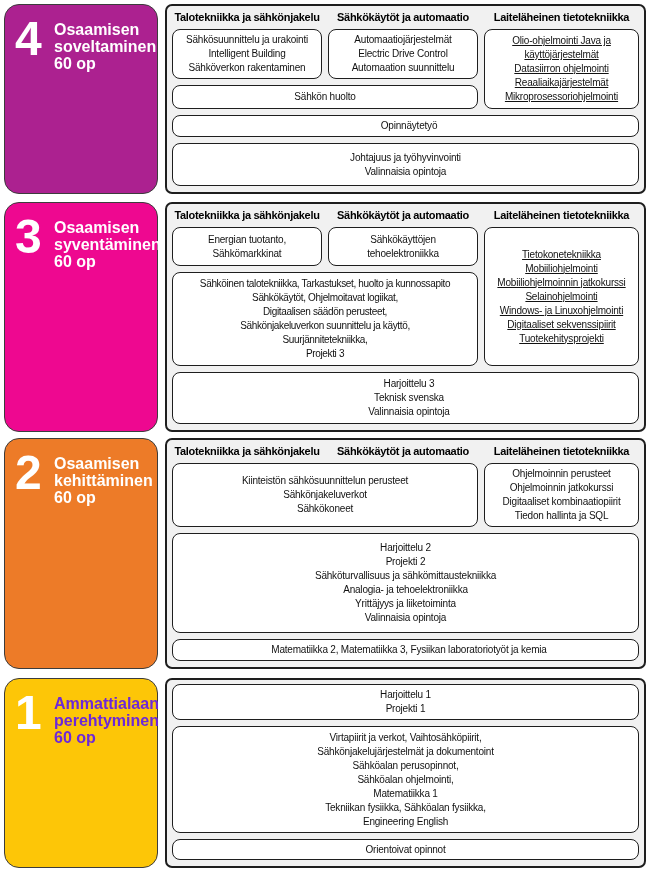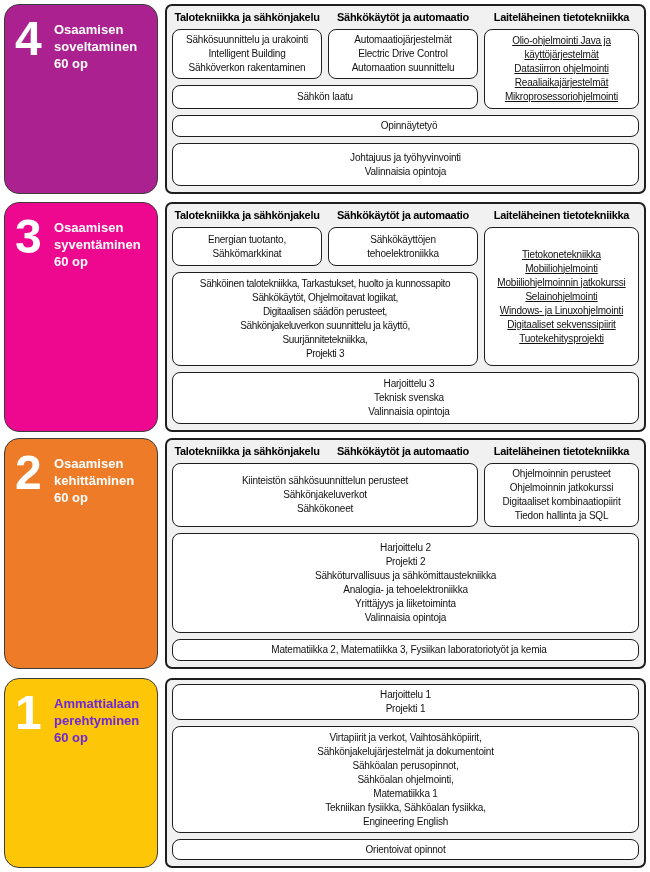--- a/index.html
+++ b/index.html
@@ -11,21 +11,21 @@
   .h3 { height: 230px; margin-bottom: 6px; }
   .h2 { height: 231px; margin-bottom: 9px; }
   .h1 { height: 190px; }
 
   
   .badge { width: 154px; flex: none; border-radius: 15px;
     border: 1.5px solid #3c3c3c; display: flex; align-items: flex-start;
     padding: 14px 4px 0 10px; color: #fff; }
   .num { font-size: 48px; font-weight: bold; line-height: 40px;
     width: 36px; flex: none; letter-spacing: -2px; }
-  .lbl { font-weight: bold; font-size: 13px; line-height: 17px;
+  .lbl { font-weight: bold; font-size: 16px; line-height: 17px;
     white-space: pre; padding-top: 2px; margin-left: 3px; }
   .lbl.dark { color: #6d28d9; }
 
   
   .panel { flex: 1; background: #f1f1f1; border: 2px solid #1e1e1e;
     border-radius: 7px; display: grid;
     grid-template-columns: 150px 150px 1fr;
     column-gap: 6px; row-gap: 6px; padding: 4px 5px 6px; }
   .p4 { grid-template-rows: 13px 50px 24px 22px 1fr; }
   .p3 { grid-template-rows: 13px 39px 1fr 52px; }
@@ -68,21 +68,21 @@
 Intelligent Building
 Sähköverkon rakentaminen</div>
       <div class="box r2 c2">Automaatiojärjestelmät
 Electric Drive Control
 Automaation suunnittelu</div>
       <div class="box rsp23 c3">Olio-ohjelmointi Java ja
 käyttöjärjestelmät
 Datasiirron ohjelmointi
 Reaaliaikajärjestelmät
 Mikroprosessoriohjelmointi</div>
-      <div class="box r3 c12">Sähkön laatu</div>
+      <div class="box r3 c12">Sähkön huolto</div>
       <div class="box r4 call">Opinnäytetyö</div>
       <div class="box r5 call">Johtajuus ja työhyvinvointi
 Valinnaisia opintoja</div>
     </div>
   </div>
 
   <div class="lvl-row h3">
     <div class="badge" style="background-color: rgb(238, 8, 144);">
       <div class="num">3</div>
       <div class="lbl">Osaamisen

